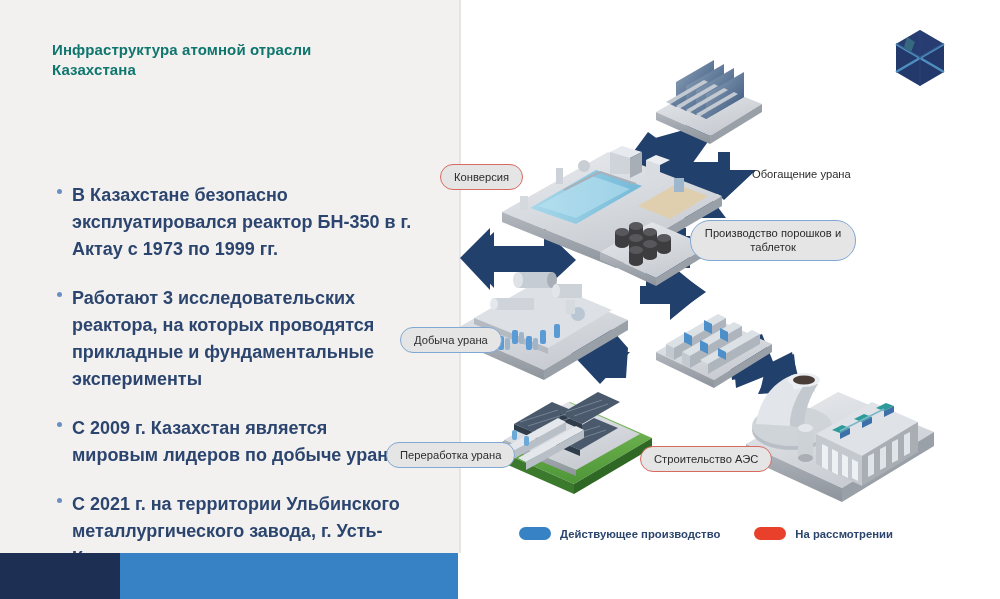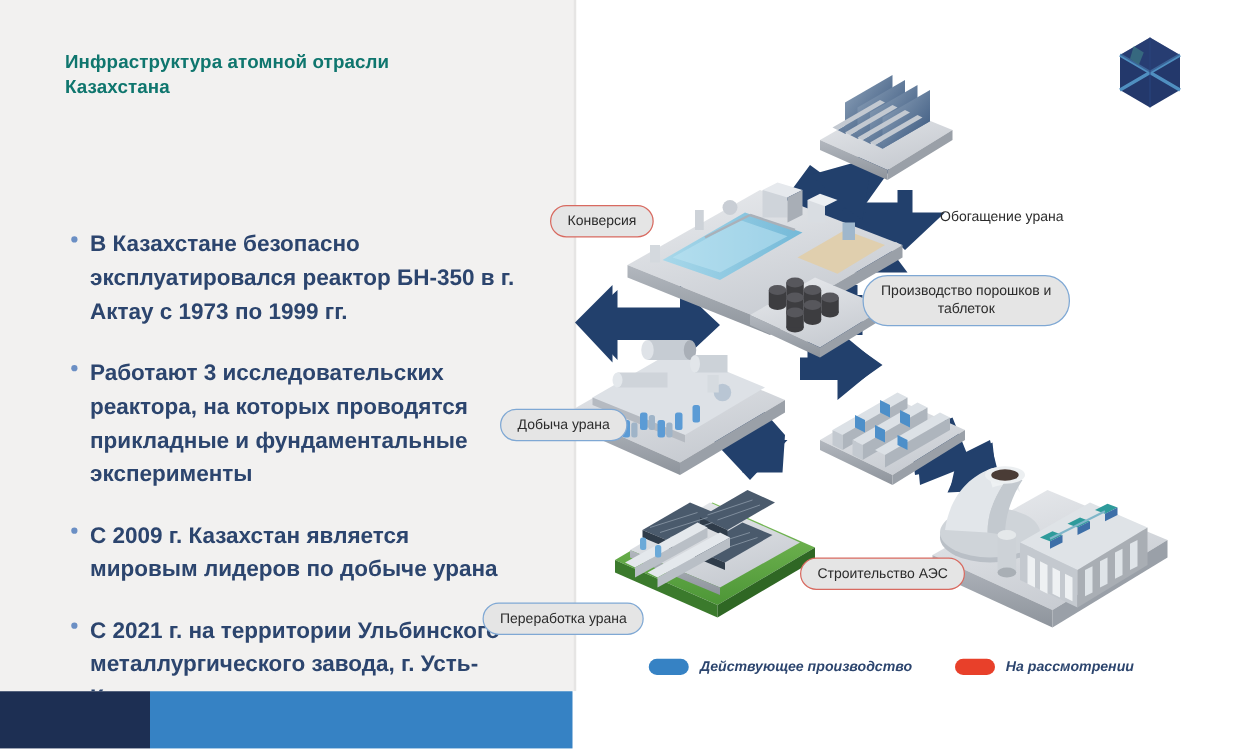--- a/index.html
+++ b/index.html
@@ -124,37 +124,36 @@
   }
   .label.blue   { border: 1.4px solid #7fa8d4; }
   .label.red    { border: 1.4px solid #d86a60; }
   .label.plain  { border: none; background: transparent; padding: 0; margin-top: 48px; }
 
   .lbl-conversion   { left: 440px; top: 164px; }
   .lbl-enrichment   { left: 752px; top: 119px; }
   .lbl-powder       { left: 690px; top: 220px; white-space: normal; width: 166px; }
   .lbl-fabrication  { left: 713px; top: 300px; }
   .lbl-mining       { left: 400px; top: 327px; text-align: right; }
-  .lbl-processing   { left: 386px; top: 442px; margin-top: 40px; }
+  .lbl-processing   { left: 386px; top: 442px; }
   .lbl-npp          { left: 640px; top: 446px; }
 
   
   .legend {
     position: absolute;
     left: 519px; top: 527px;
     display: flex;
     align-items: center;
     gap: 34px;
     z-index: 25;
   }
   .legend-item {
     display: flex;
     align-items: center;
     gap: 9px;
-    font-style: italic;
   }
   .legend-swatch {
     width: 32px; height: 13px;
     border-radius: 7px;
   }
   .legend-swatch.blue { background: #3682c4; }
   .legend-swatch.red  { background: #e8402a; }
   .legend-text {
     font-size: 11.3px;
     font-weight: bold;

